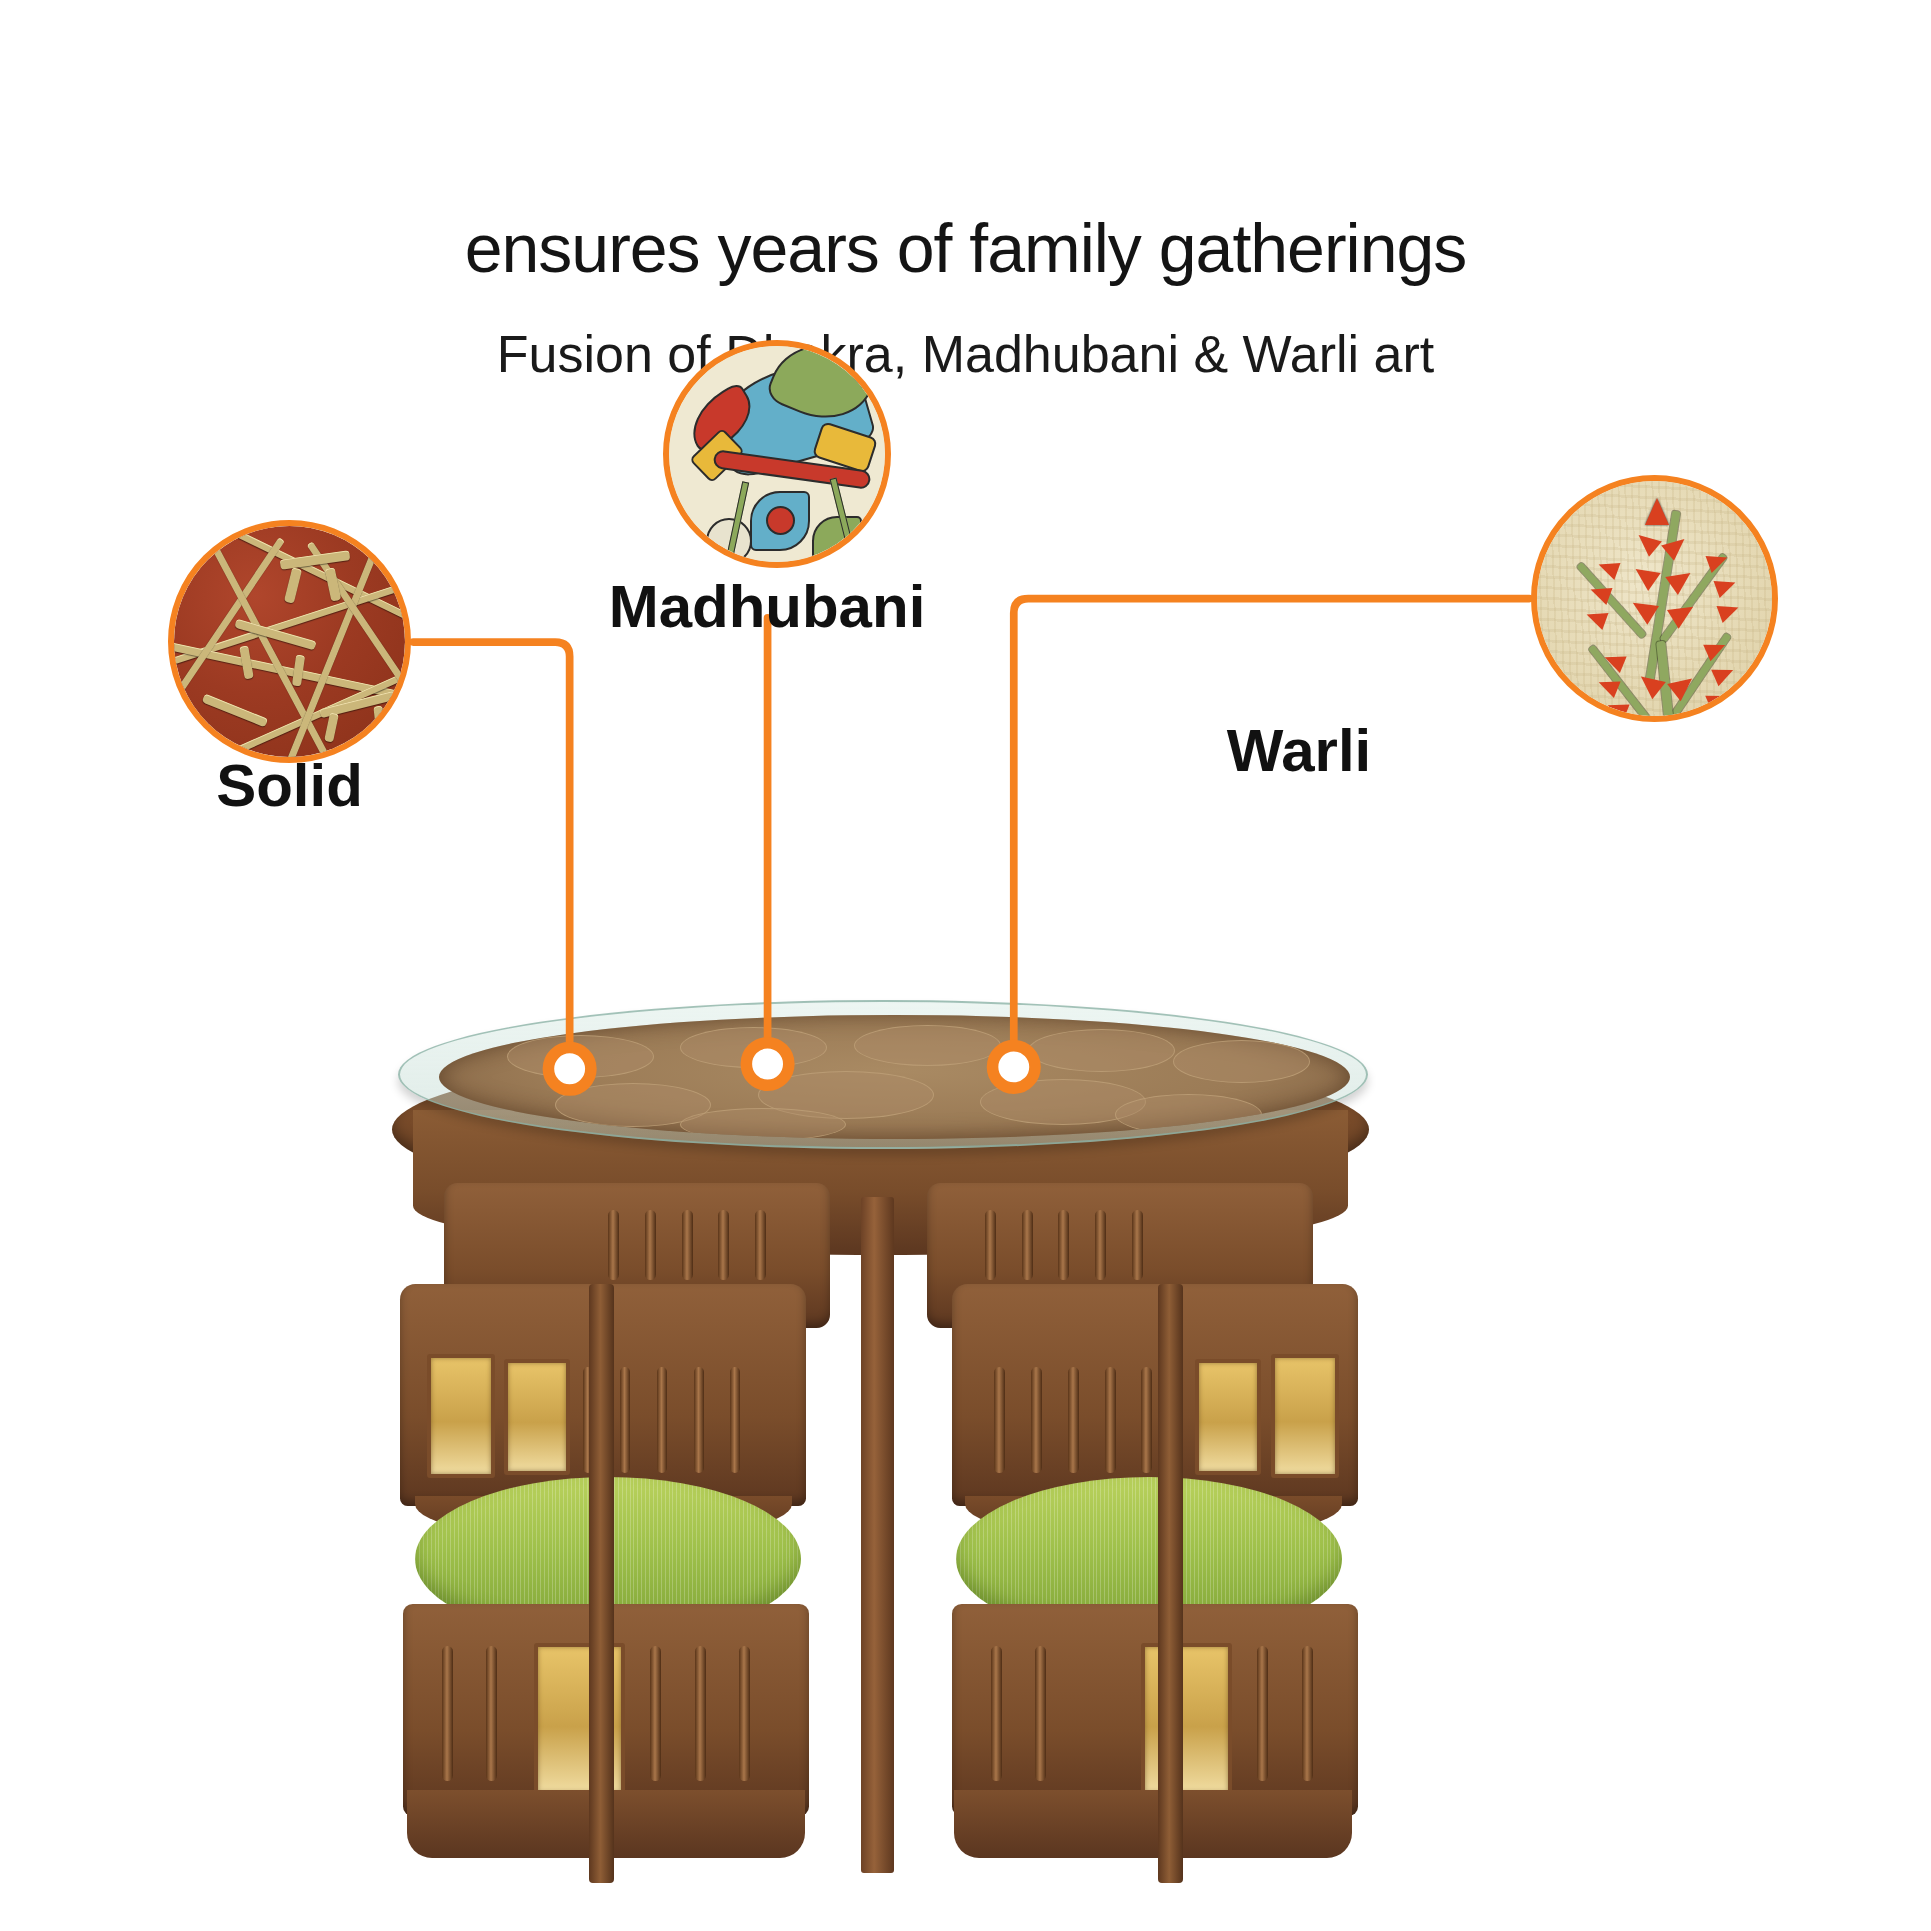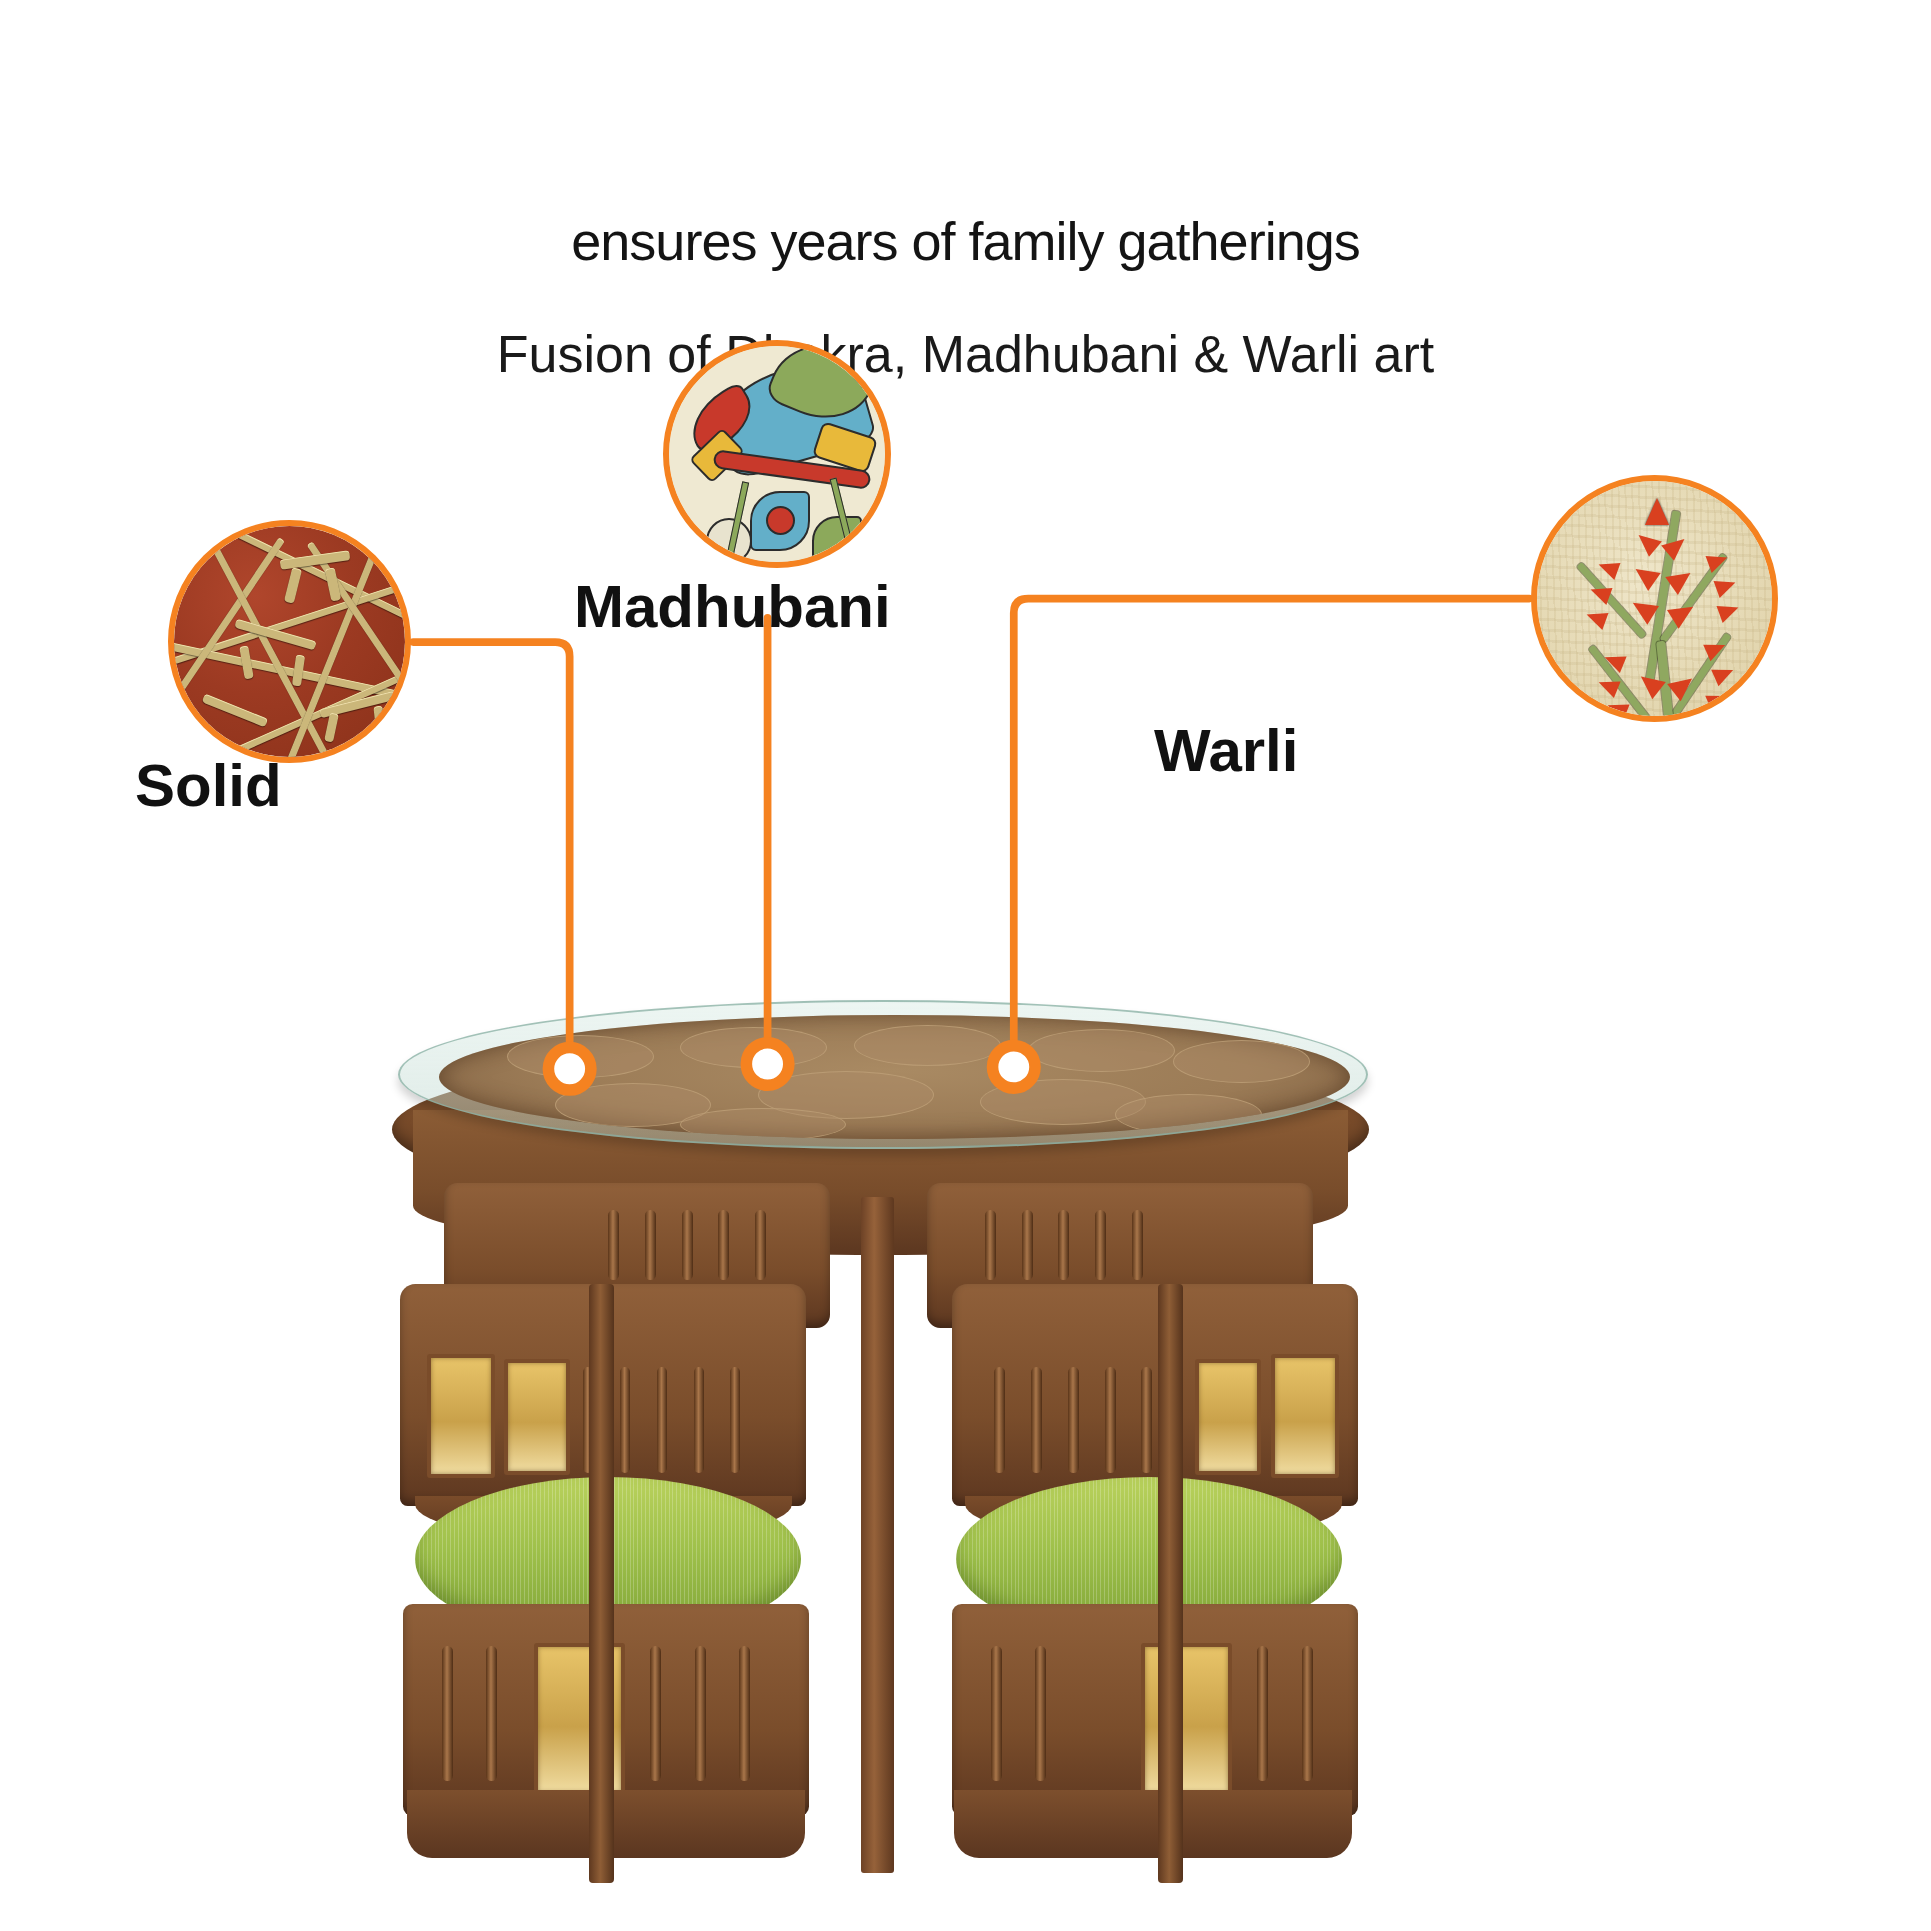--- a/index.html
+++ b/index.html
@@ -13,21 +13,21 @@
   .stage{position:absolute;inset:0;width:1931px;height:1931px;}
 
   
   .headline{
     position:absolute;left:0;top:89px;width:1931px;text-align:center;
     font-size:89px;line-height:1.0;font-weight:bold;
     color:#F07C22;letter-spacing:-1px;
   }
   .subhead{
     position:absolute;left:0;top:214px;width:1931px;text-align:center;
-    font-size:54px;line-height:1.0;font-weight:normal;
+    font-size:68px;line-height:1.0;font-weight:normal;
     color:#141414;letter-spacing:-1px;
   }
   .tagline{
     position:absolute;left:0;top:328px;width:1931px;text-align:center;
     font-size:52px;line-height:1.0;font-weight:normal;
     color:#1a1a1a;letter-spacing:0px;
   }
 
   
   .connectors{position:absolute;left:0;top:0;width:1931px;height:1931px;}
@@ -35,21 +35,21 @@
   
   .badge{
     position:absolute;border-radius:50%;overflow:hidden;
     border:6.8px solid #F58220;
     box-sizing:border-box;
     background:#efe7d2;
   }
   .badge-inner{position:absolute;inset:0;border-radius:50%;overflow:hidden;}
 
   .badge-label{
-    position:absolute;
+    position:absolute;text-align:center;
     font-size:60px;font-weight:bold;color:#111;white-space:nowrap;
   }
 
   
   .dhokra-bg{
     position:absolute;inset:0;
     background:
       radial-gradient(circle at 35% 30%, #b0462c 0%, #9c3a22 45%, #8a3119 100%);
   }
   .wire{position:absolute;background:#cbb77a;border-radius:3.9px;

